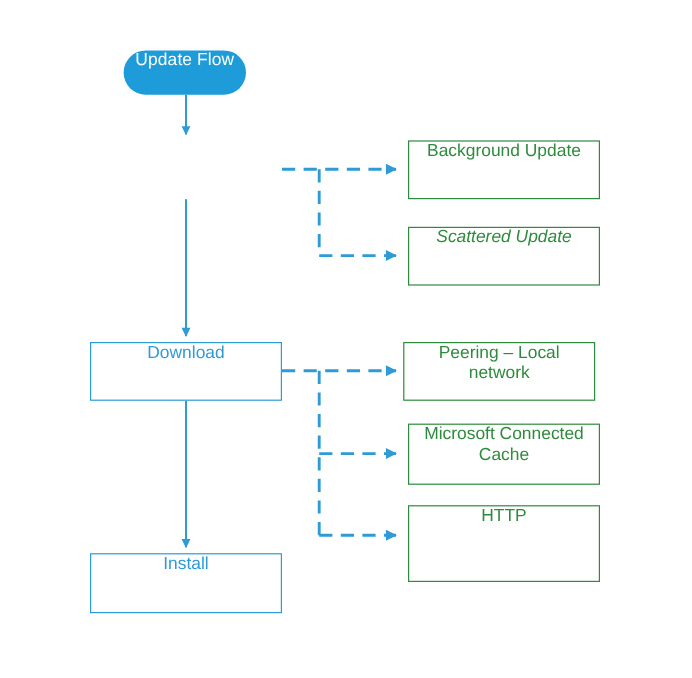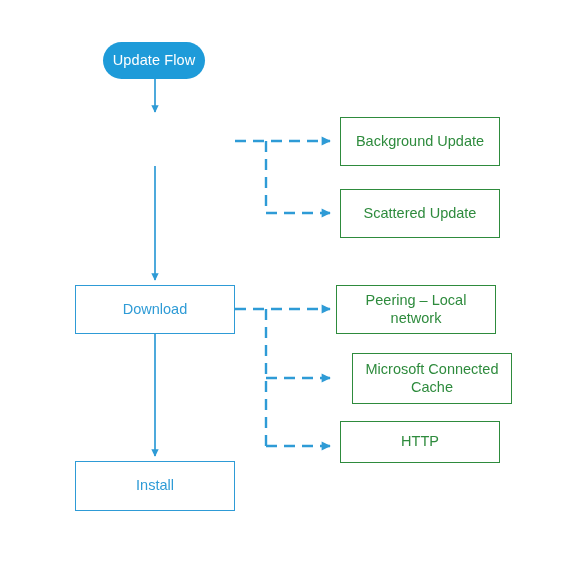--- a/index.html
+++ b/index.html
@@ -24,21 +24,21 @@
     left: 0;
     top: 0;
     width: 577px;
     height: 565px;
     pointer-events: none;
   }
   .node {
     position: absolute;
     box-sizing: border-box;
     display: flex;
-    align-items: center;
+    align-items: flex-start;
     justify-content: center;
     text-align: center;
     line-height: 1.18;
   }
   .node-start {
     background: #1E9BD9;
     color: #ffffff;
     border-radius: 19px;
     font-size: 14.5px;
     letter-spacing: 0.1px;
@@ -104,30 +104,30 @@
   </div>
 
   <div class="node node-stage" style="left:75px; top:461px; width:160px; height:50px;">
     <span class="node-label">Install</span>
   </div>
 
   <div class="node node-option" style="left:340px; top:117px; width:160px; height:49px;">
     <span class="node-label">Background Update</span>
   </div>
 
-  <div class="node node-option" style="left:340px; top:189px; width:160px; height:49px;">
+  <div class="node node-option" style="left:340px; top:189px; width:160px; height:49px;font-style:italic;">
     <span class="node-label">Scattered Update</span>
   </div>
 
   <div class="node node-option" style="left:336px; top:285px; width:160px; height:49px;">
     <span class="node-label">Peering – Local network</span>
   </div>
 
-  <div class="node node-option" style="left:340px; top:353px; width:160px; height:51px;margin-left:12px;">
+  <div class="node node-option" style="left:340px; top:353px; width:160px; height:51px;">
     <span class="node-label">Microsoft Connected
 Cache</span>
   </div>
 
-  <div class="node node-option" style="left:340px; top:421px; width:160px; height:42px;">
+  <div class="node node-option" style="left:340px; top:421px; width:160px; height:64px;">
     <span class="node-label">HTTP</span>
   </div>
 
 </div>
 
 </body></html>

